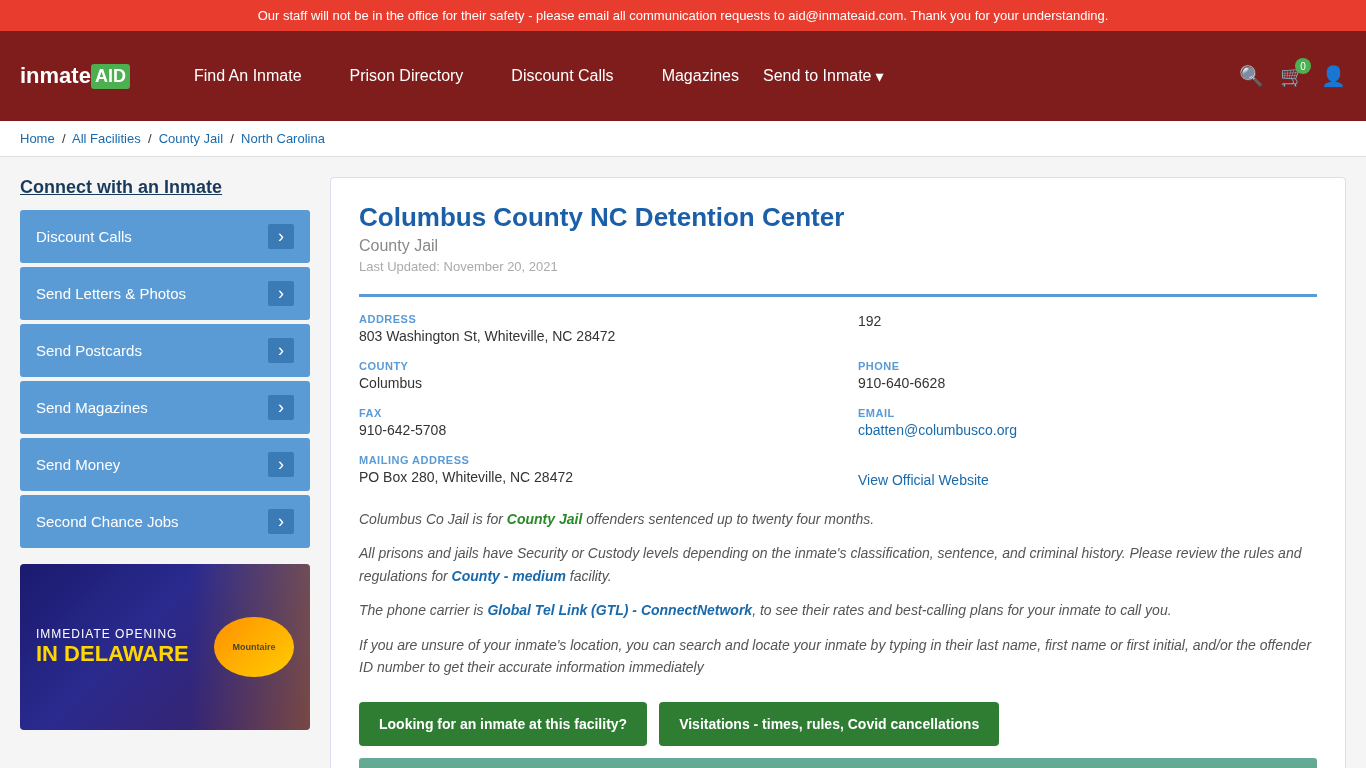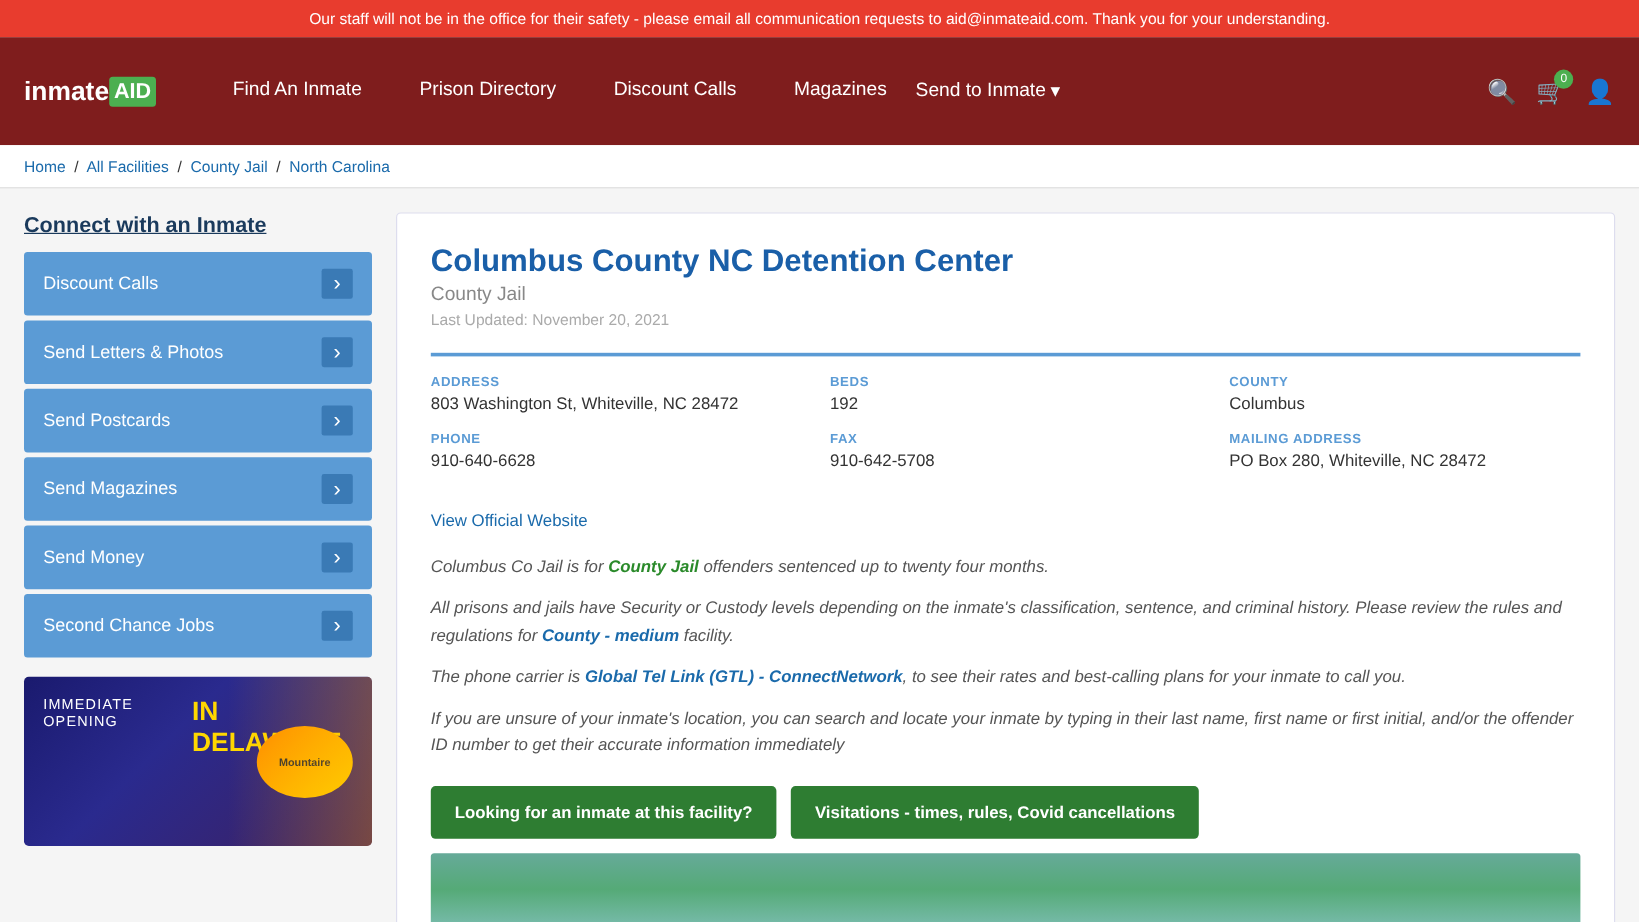--- a/index.html
+++ b/index.html
@@ -144,25 +144,25 @@
     .sidebar-btn .chevron {
       font-size: 18px;
       color: white;
       background: #3a7ab5;
       padding: 2px 10px;
       border-radius: 2px;
     }
     .ad-banner {
       margin-top: 16px;
       width: 290px;
-      height: 141px;
+      height: 166px;
       background: linear-gradient(135deg, #1a1a6e 0%, #2a2a8e 40%, #3d2060 100%);
       border-radius: 4px;
       display: flex;
-      flex-direction: row;
+      flex-direction: column;
       align-items: flex-start;
       justify-content: center;
       padding: 16px;
       position: relative;
       overflow: hidden;
     }
     .ad-banner::after {
       content: '';
       position: absolute;
       right: 0;
@@ -221,21 +221,21 @@
       margin-bottom: 4px;
     }
     .facility-updated {
       font-size: 13px;
       color: #aaa;
       margin-bottom: 20px;
     }
 
     .info-grid {
       display: grid;
-      grid-template-columns: 1fr 1fr 1fr;
+      grid-template-columns: 1fr 1fr;
       gap: 16px 40px;
       border-top: 3px solid #5b9bd5;
       padding-top: 16px;
       margin-bottom: 20px;
     }
     .info-cell-label {
       font-size: 11px;
       color: #5b9bd5;
       font-weight: bold;
       text-transform: uppercase;
@@ -378,34 +378,39 @@
     <h1 class="facility-title">Columbus County NC Detention Center</h1>
     <div class="facility-type">County Jail</div>
     <div class="facility-updated">Last Updated: November 20, 2021</div>
 
     <div class="info-grid">
       <div>
         <div class="info-cell-label">ADDRESS</div>
         <div class="info-cell-value">803 Washington St, Whiteville, NC 28472</div>
       </div>
       <div>
-        <div class="info-cell-label">BEDS</div>
         <div class="info-cell-value">192</div>
       </div>
       <div>
         <div class="info-cell-label">COUNTY</div>
         <div class="info-cell-value">Columbus</div>
       </div>
       <div>
         <div class="info-cell-label">PHONE</div>
         <div class="info-cell-value">910-640-6628</div>
       </div>
       <div>
         <div class="info-cell-label">FAX</div>
         <div class="info-cell-value">910-642-5708</div>
+      </div>
+      <div>
+        <div class="info-cell-label">EMAIL</div>
+        <div class="info-cell-value">
+          <a>cbatten@columbusco.org</a>
+        </div>
       </div>
       <div>
         <div class="info-cell-label">MAILING ADDRESS</div>
         <div class="info-cell-value">PO Box 280, Whiteville, NC 28472</div>
       </div>
       <div>
         <div class="info-cell-value" style="margin-top:18px;">
           <a style="color:#1a6aab;">View Official Website</a>
         </div>
       </div>

